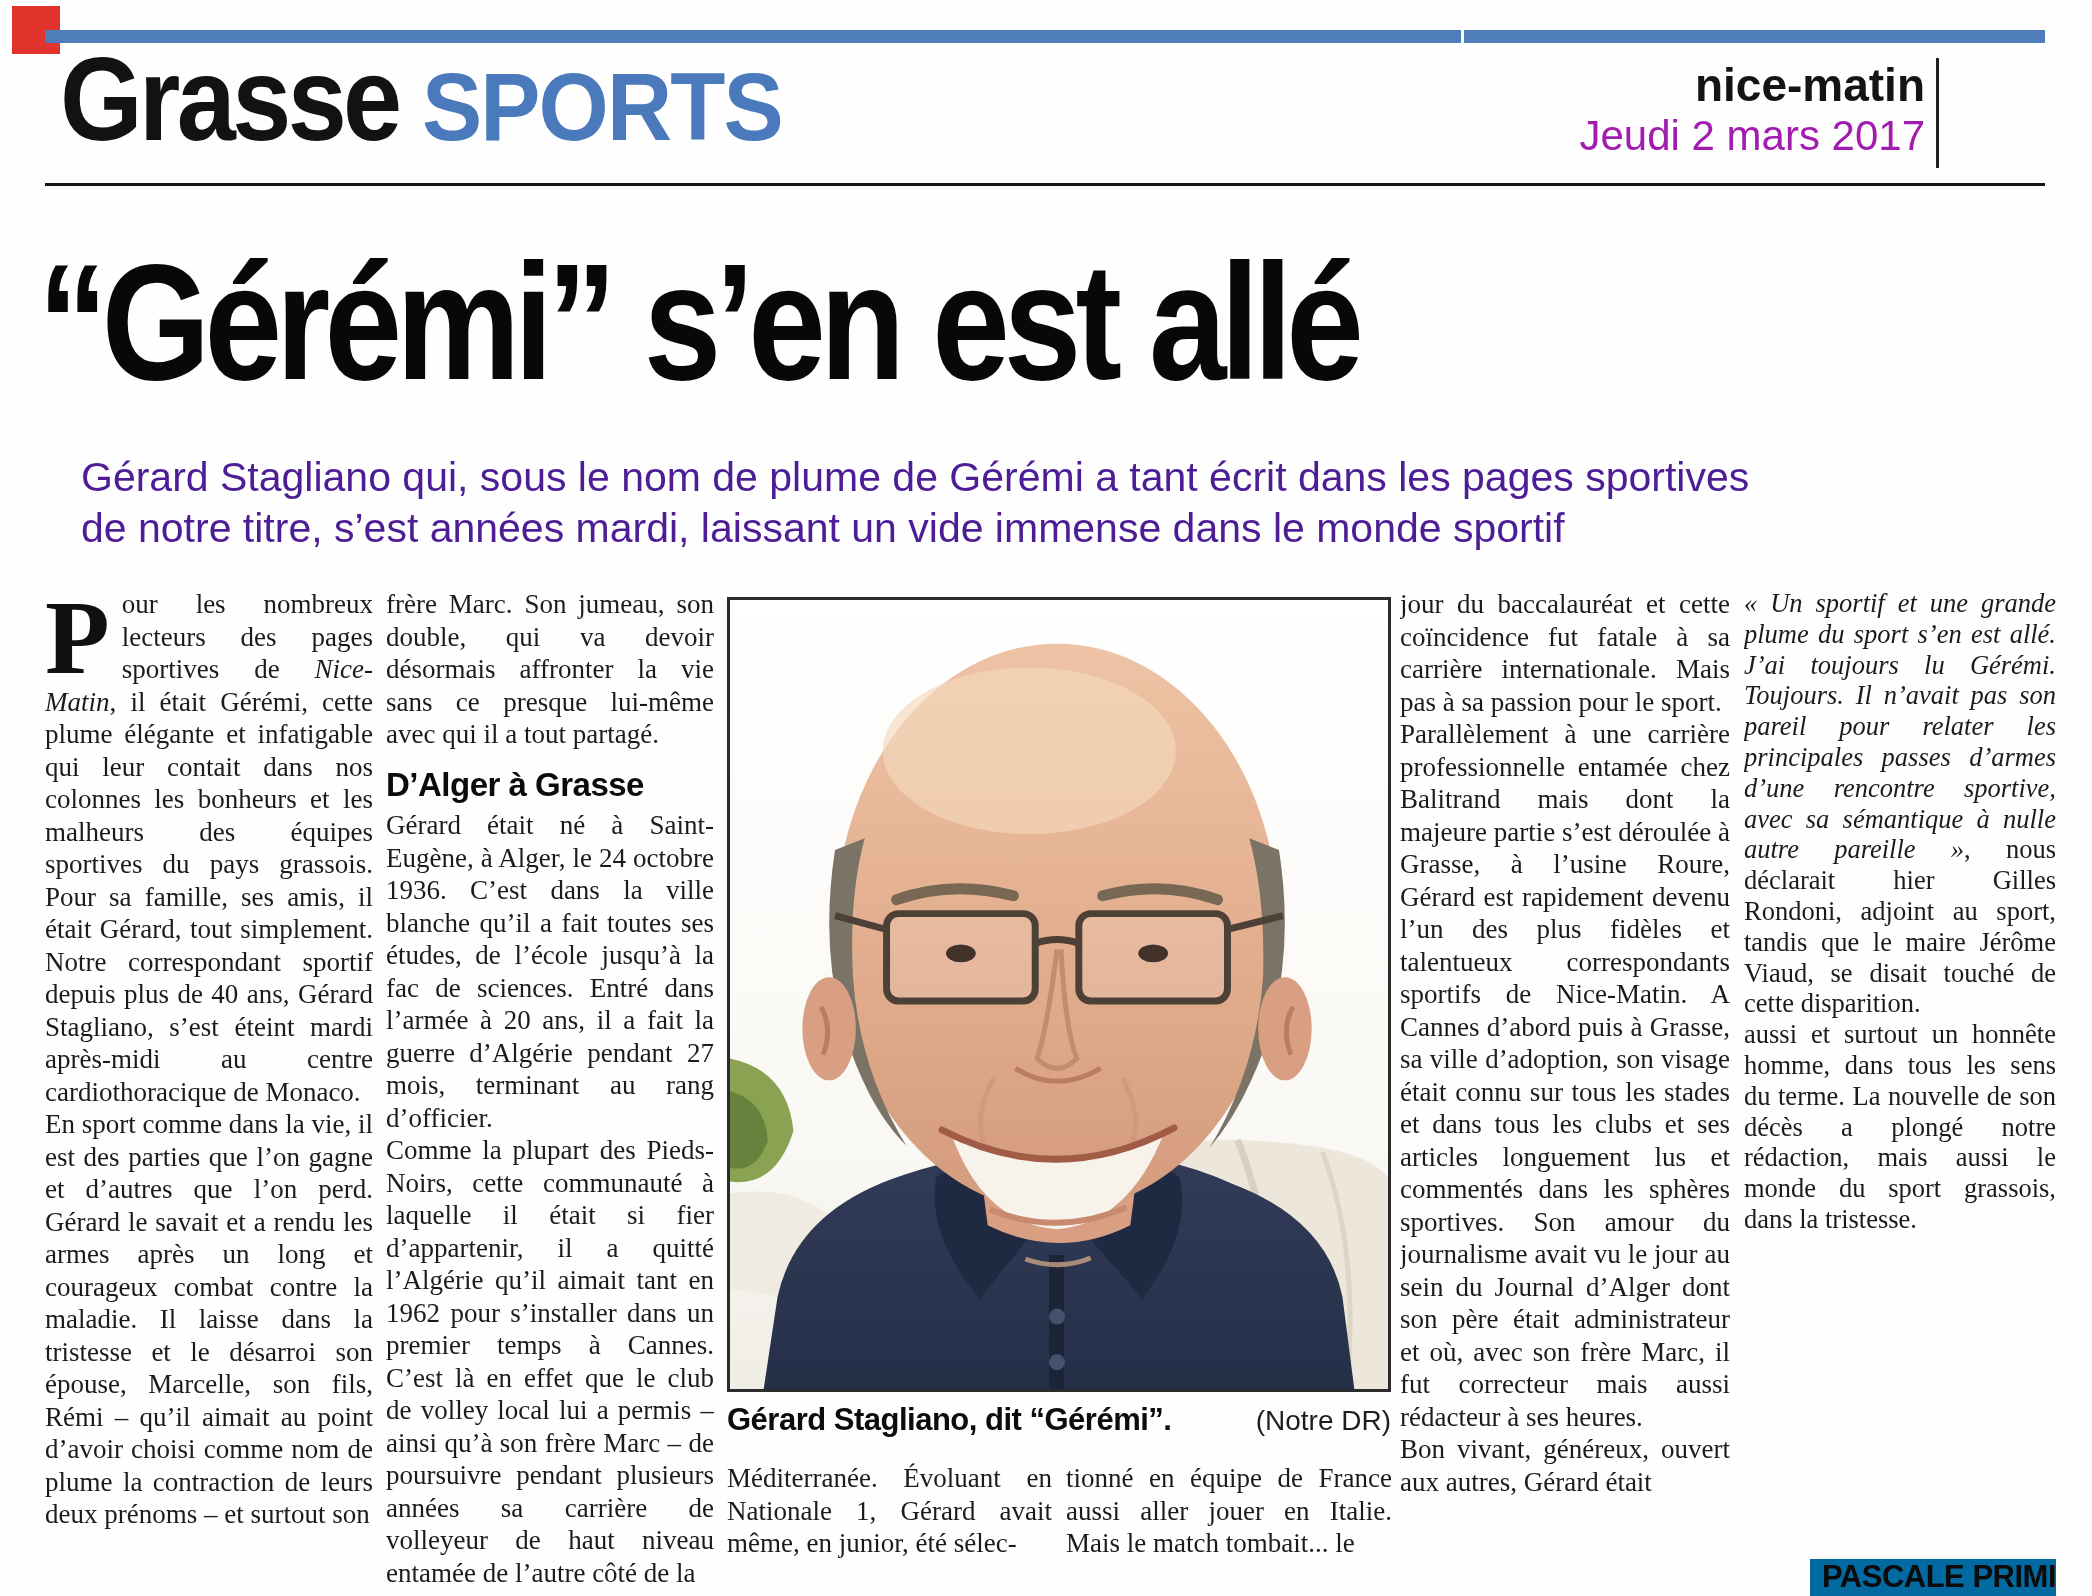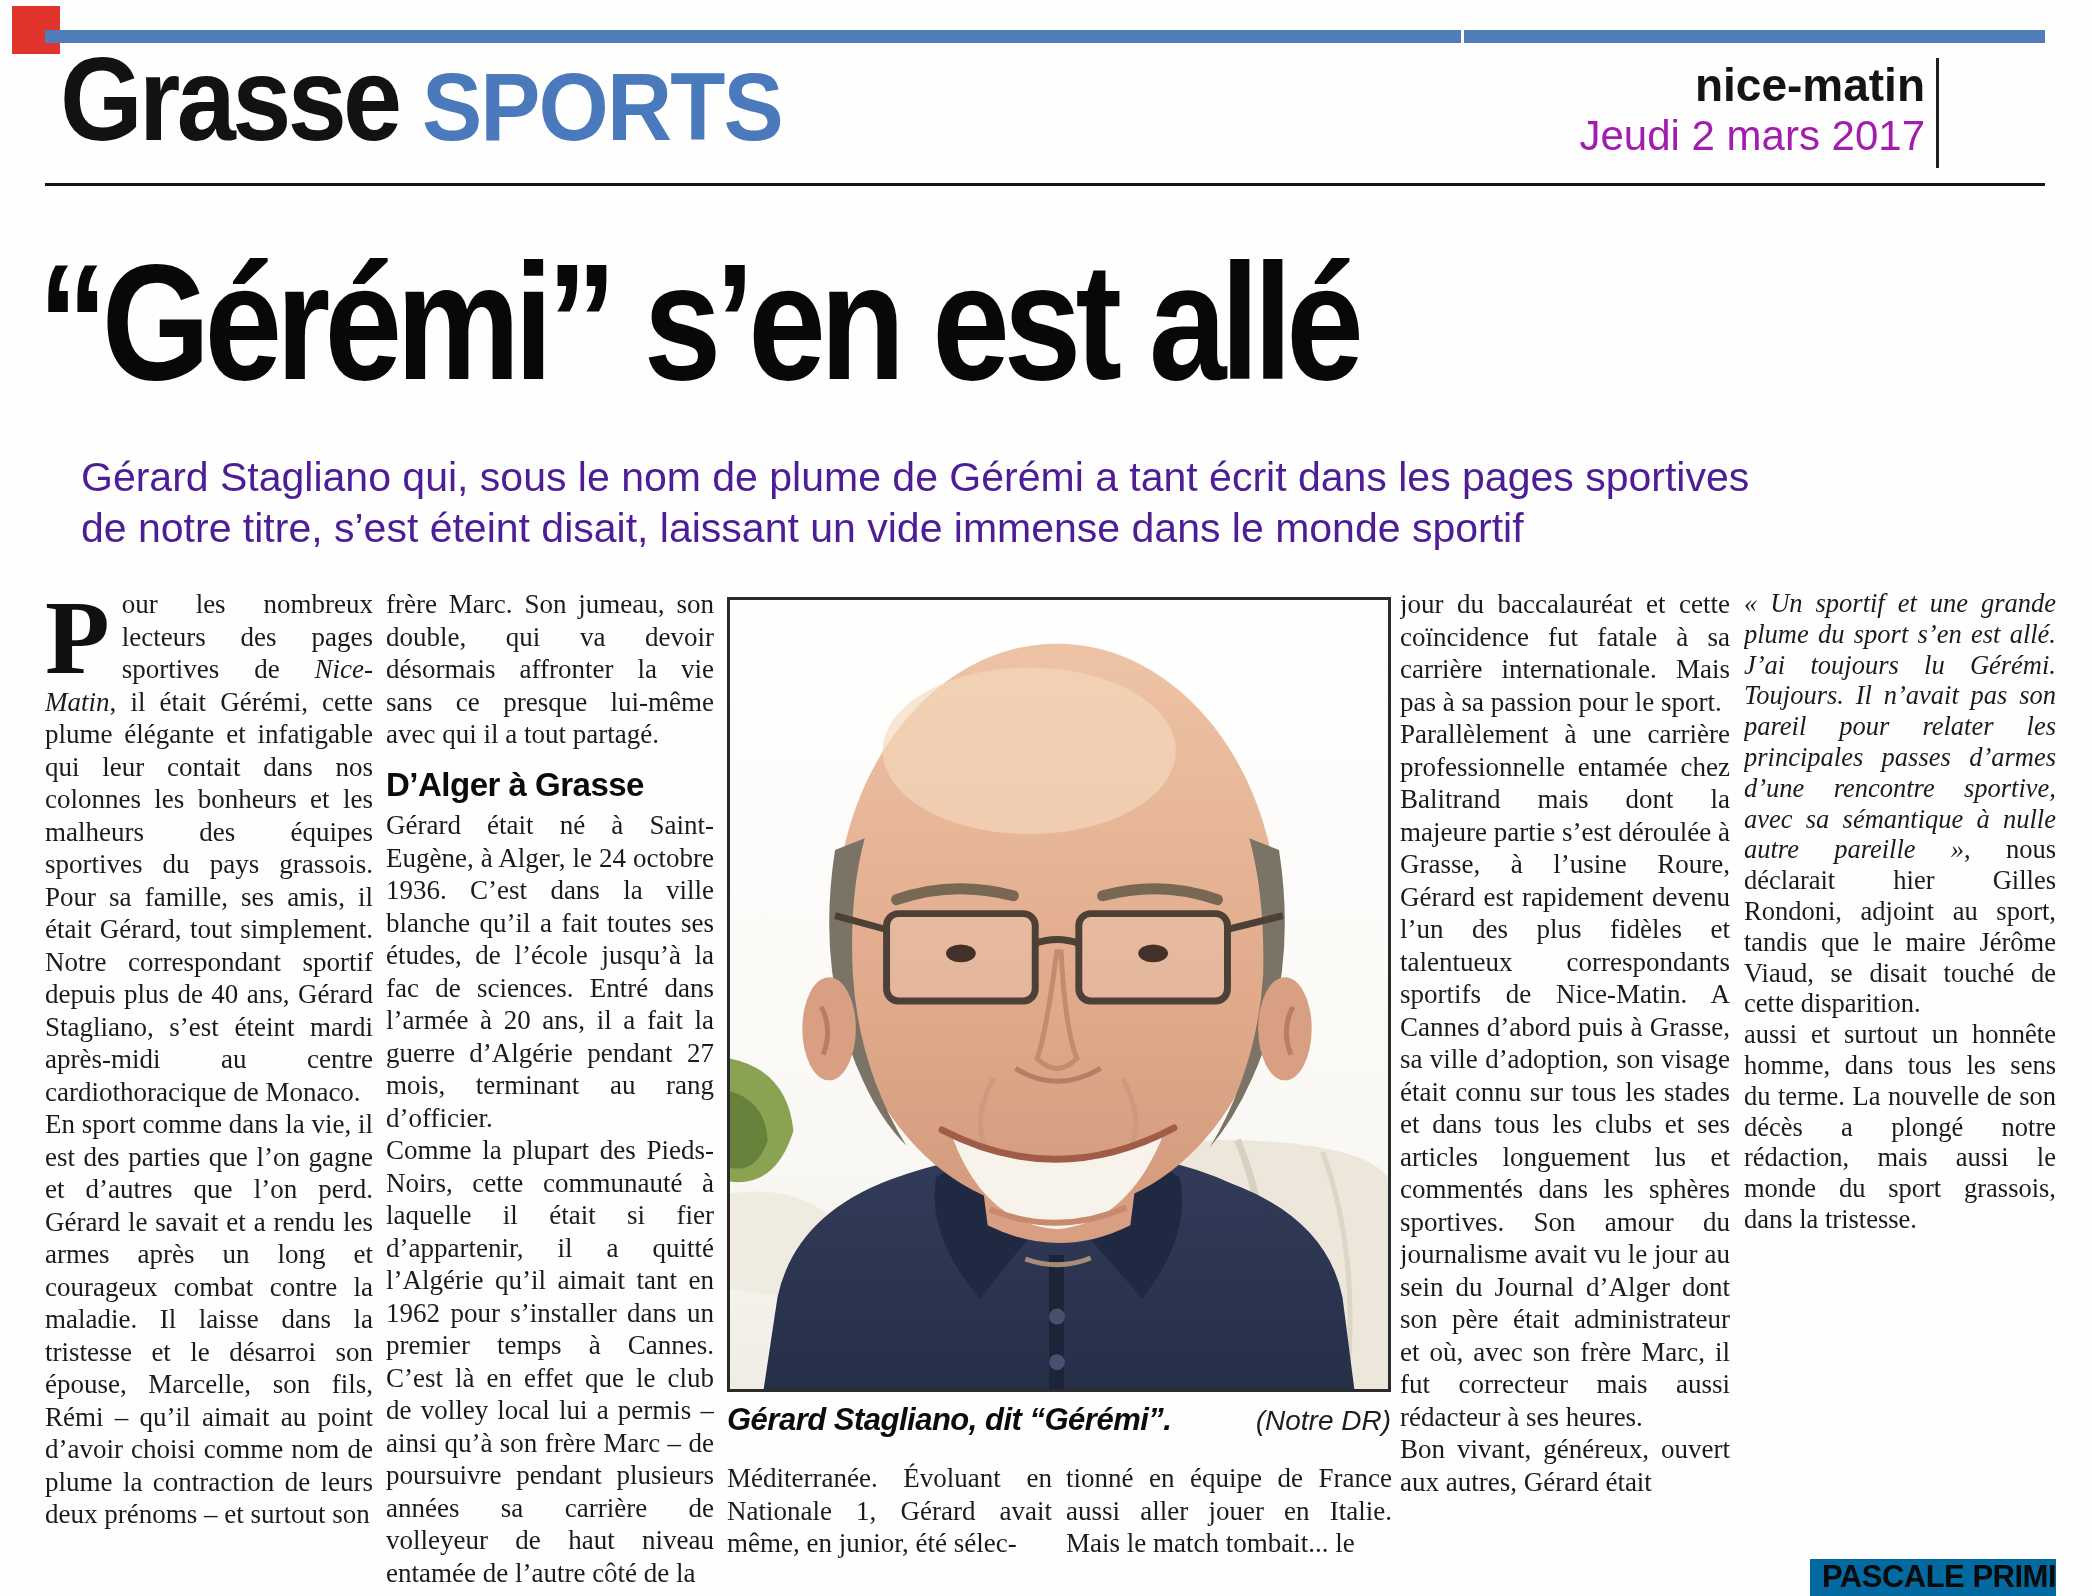--- a/index.html
+++ b/index.html
@@ -46,21 +46,21 @@
   .crosshead{margin:18px 0 8px 0;font-family:"Liberation Sans",sans-serif;font-weight:700;
              font-size:33px;color:#0b0b0b;text-align:left;letter-spacing:-0.5px;}
   .byline{position:absolute;right:0;bottom:0;background:#0369a1;font-family:"Liberation Sans",sans-serif;
           font-weight:700;font-size:31px;color:#0b0b0b;padding:3px 0 3px 12px;letter-spacing:-0.5px;}
 
   
   .photo-frame{position:absolute;left:727px;top:597px;width:664px;height:795px;
                border:3px solid #2b2b2b;box-sizing:border-box;background:#fbfaf7;}
   .photo-frame svg{display:block;width:100%;height:100%;}
   .caption-row{position:absolute;left:727px;top:1402px;width:664px;display:flex;
-               justify-content:space-between;align-items:baseline;font-family:"Liberation Sans",sans-serif;font-style:italic;}
+               justify-content:space-between;align-items:baseline;font-family:"Liberation Sans",sans-serif;}
   .caption{font-weight:700;font-size:31px;color:#0c0c0c;letter-spacing:-0.5px;}
   .credit{font-weight:400;font-size:28px;color:#1e1e1e;}
 </style>
 </head>
 <body>
 
 <div class="page">
 
   <div class="red-square"></div>
   <div class="blue-bar bar-left"></div>
@@ -74,21 +74,21 @@
   <div class="brand-block">
     <div class="brand">nice-matin</div>
     <div class="date">Jeudi 2 mars 2017</div>
   </div>
   <div class="brand-vline"></div>
   <div class="header-rule"></div>
 
   <h1 class="headline">“Gérémi” s’en est allé</h1>
   <div class="subhead">
     <div>Gérard Stagliano qui, sous le nom de plume de Gérémi a tant écrit dans les pages sportives</div>
-    <div>de notre titre, s’est éteint disait, laissant un vide immense dans le monde sportif</div>
+    <div>de notre titre, s’est années mardi, laissant un vide immense dans le monde sportif</div>
   </div>
 
   <div class="col col1">
     <p><span class="dropcap">P</span><span>our les nombreux lecteurs des pages sportives de </span><i>Nice-Matin</i><span>, il était Gérémi, cette plume élégante et infatigable qui leur contait dans nos colonnes les bonheurs et les malheurs des équipes sportives du pays grassois. Pour sa famille, ses amis, il était Gérard, tout simplement. Notre correspondant sportif depuis plus de 40 ans, Gérard Stagliano, s’est éteint mardi après-midi au centre cardiothoracique de Monaco.</span></p>
     <p>En sport comme dans la vie, il est des parties que l’on gagne et d’autres que l’on perd. Gérard le savait et a rendu les armes après un long et courageux combat contre la maladie. Il laisse dans la tristesse et le désarroi son épouse, Marcelle, son fils, Rémi – qu’il aimait au point d’avoir choisi comme nom de plume la contraction de leurs deux prénoms – et surtout son</p>
   </div>
 
   <div class="col col2">
     <p>frère Marc. Son jumeau, son double, qui va devoir désormais affronter la vie sans ce presque lui-même avec qui il a tout partagé.</p>
     <h3 class="crosshead">D’Alger à Grasse</h3>

